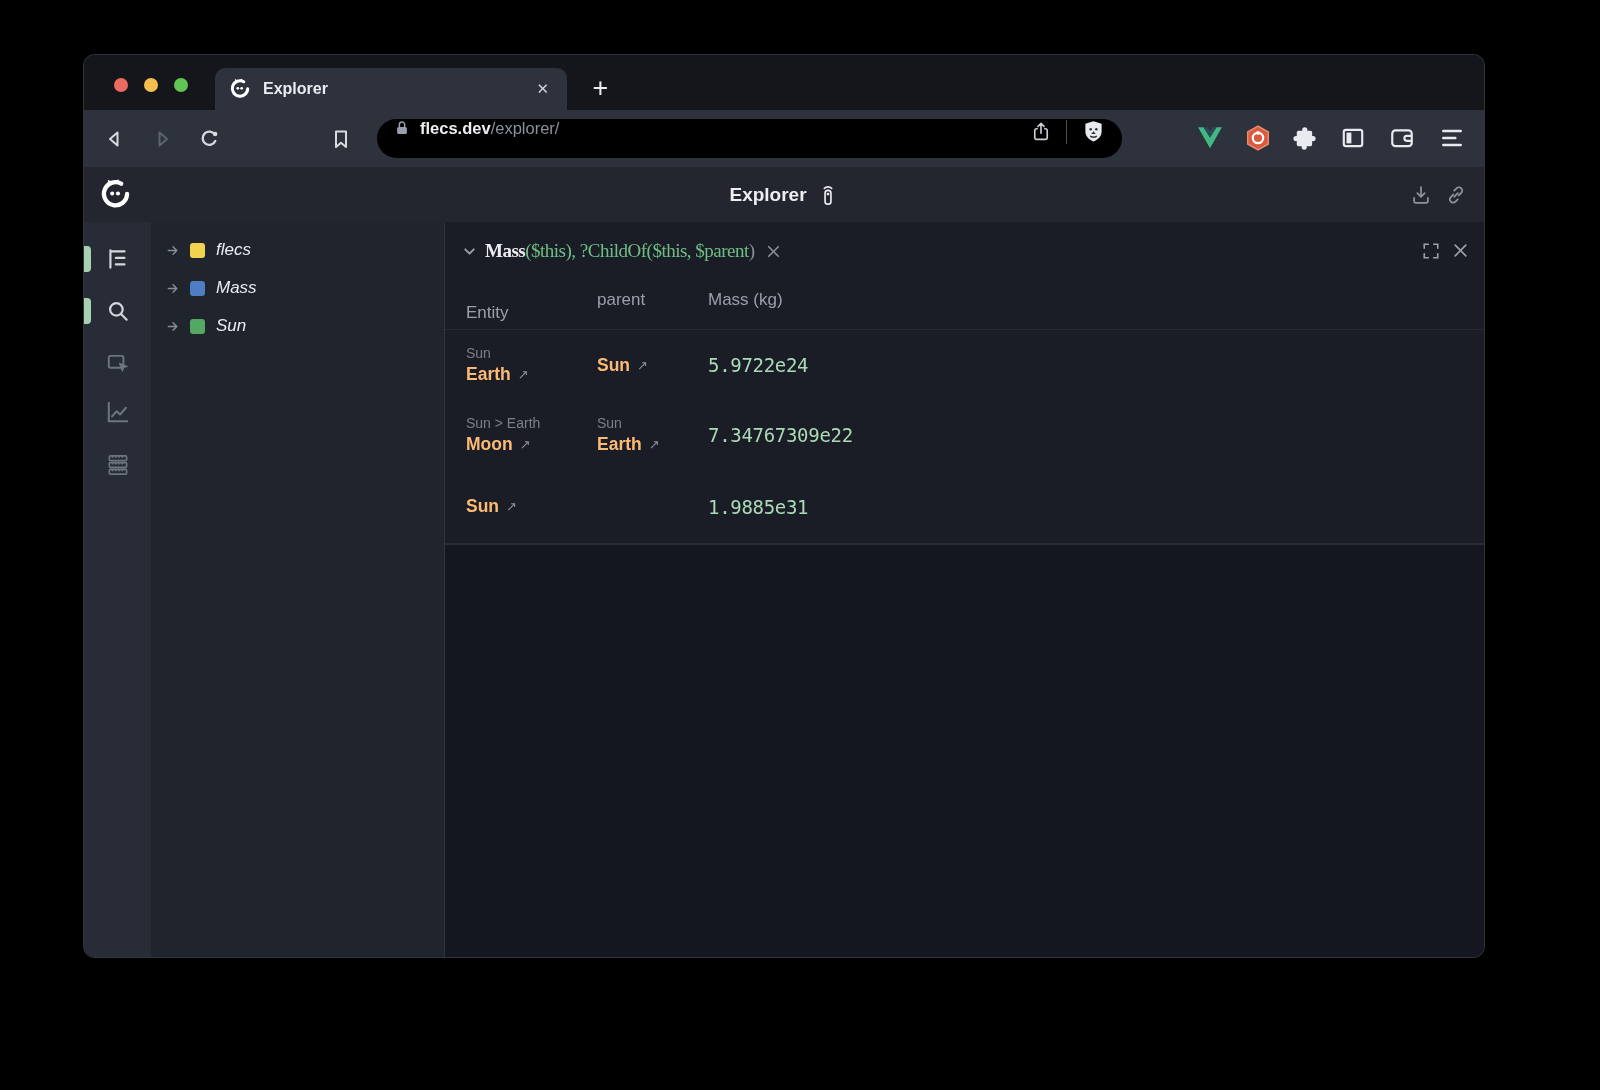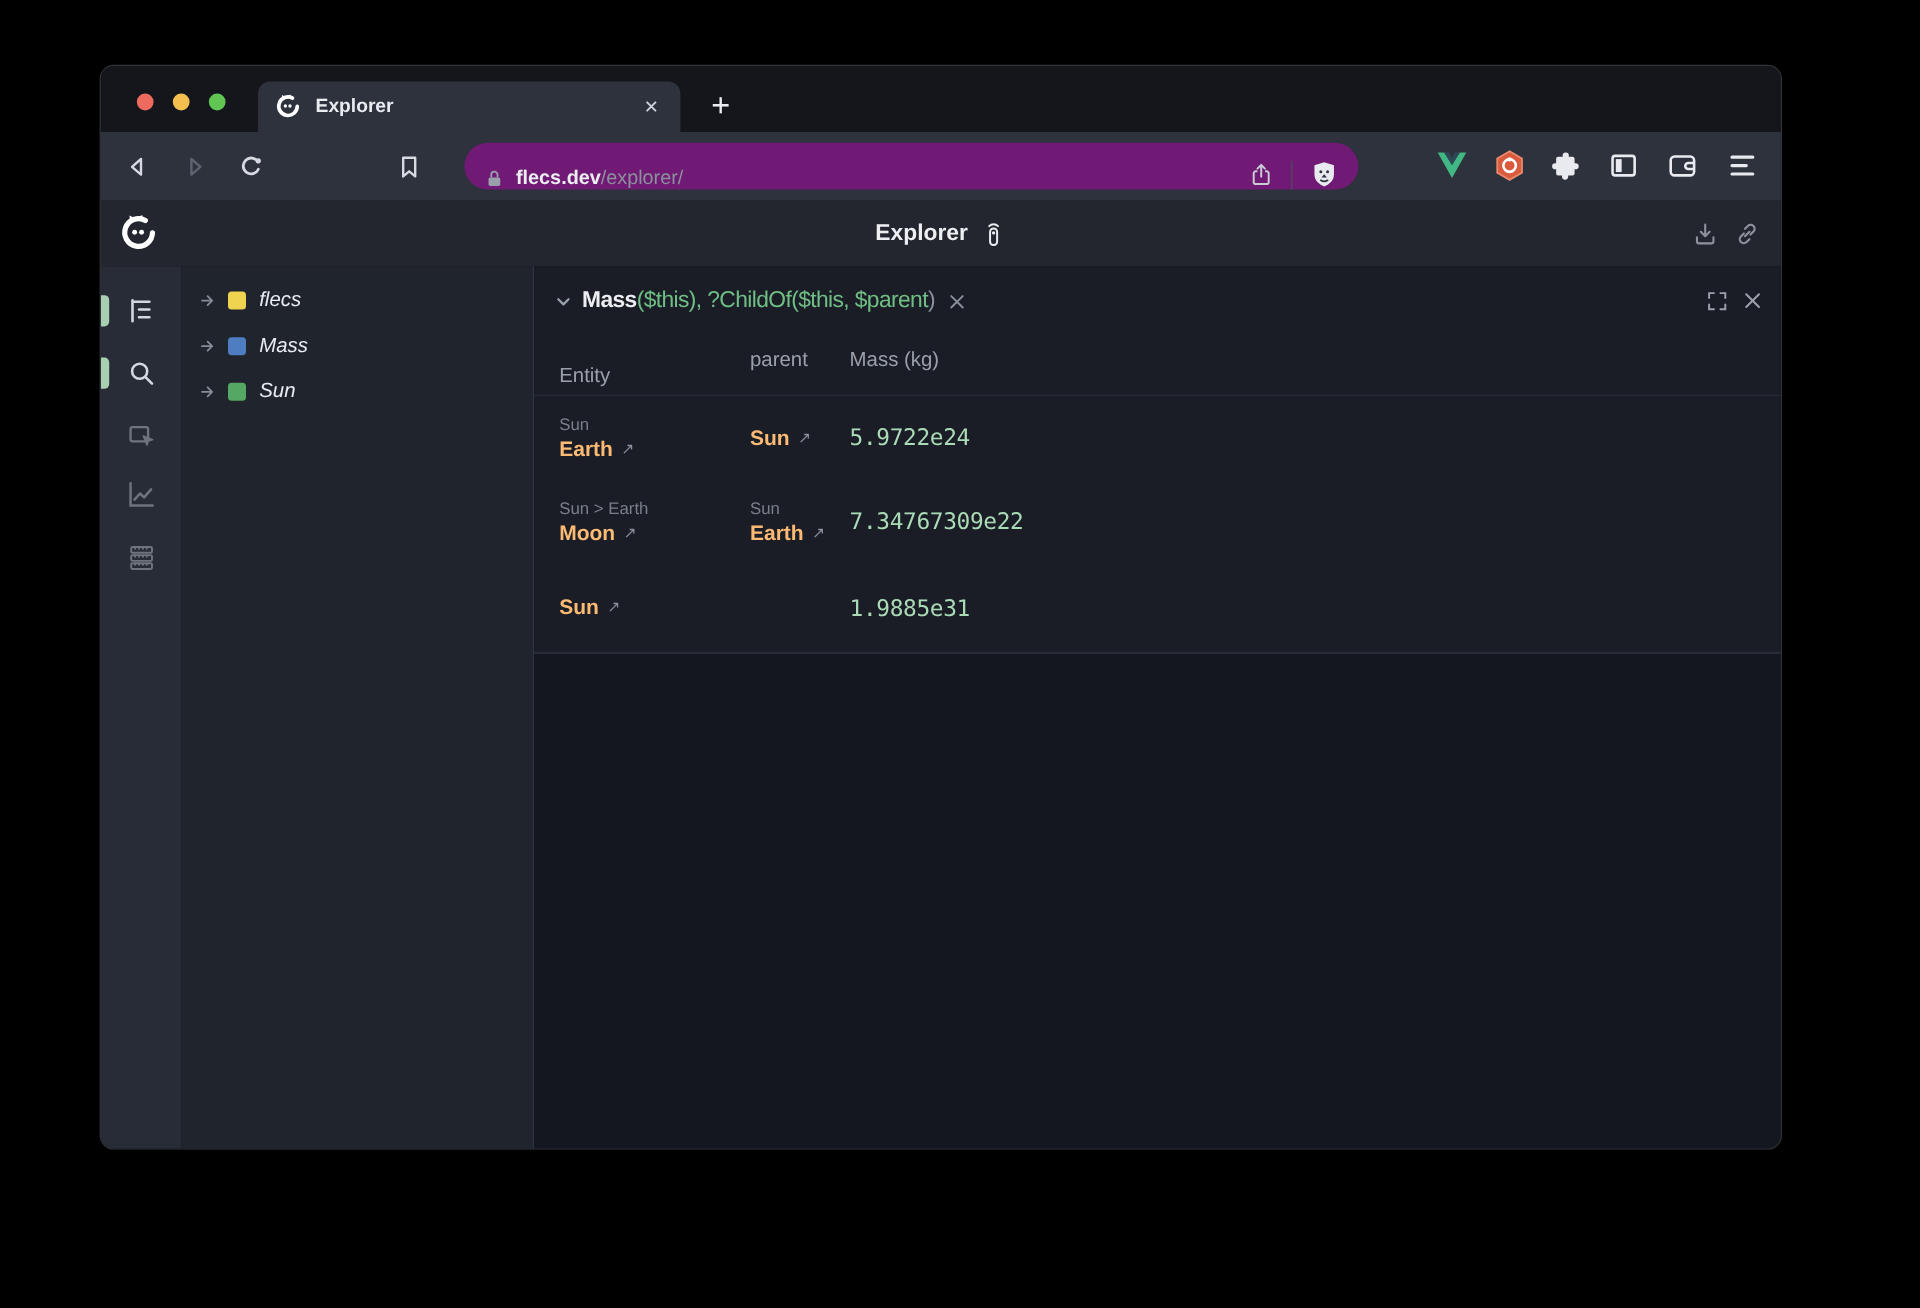--- a/index.html
+++ b/index.html
@@ -23,22 +23,22 @@
   .tab-close{color:#cfd3da;font-size:15px;cursor:default;padding:2px 4px;}
   .newtab{position:absolute;left:503px;top:20px;color:#e9ecf1;font-size:27px;font-weight:400;line-height:27px;width:27px;text-align:center;}
 
   
   .toolbar{position:absolute;left:0;top:55px;width:100%;height:57px;background:#2e323d;}
   .nav-ic{position:absolute;top:17px;width:24px;height:24px;color:#d7dae0;}
   .nav-back{left:19px;}
   .nav-fwd{left:66px;color:#5d6471;}
   .nav-reload{left:113px;}
   .nav-bm{left:245px;}
-  .urlbar{position:absolute;left:303px;top:9px;width:745px;height:39px;background:#701a75;border-radius:20px;
-          display:flex;align-items:flex-end;padding:0 16px;box-sizing:border-box;}
+  .urlbar{position:absolute;left:293px;top:9px;width:745px;height:39px;background:#000000;border-radius:20px;
+          display:flex;align-items:flex-start;padding:0 16px;box-sizing:border-box;}
   .lock{width:18px;height:18px;color:#9aa0ab;margin-right:9px;}
   .url-domain{color:#eceef2;font-size:16.5px;font-weight:700;}
   .url-path{color:#8b919c;font-size:16.5px;}
   .url-right{margin-left:auto;display:flex;align-items:center;gap:14px;}
   .share-ic{width:22px;height:22px;color:#c9cdd4;}
   .url-divider{width:1px;height:24px;background:#4a505c;}
   .shield-ic{width:25px;height:25px;}
   .ext{position:absolute;top:15px;width:26px;height:26px;color:#e8eaef;}
   .ext-vue{left:1113px;}
   .ext-hex{left:1161px;}
@@ -69,30 +69,30 @@
   .tree-arrow{width:15px;height:15px;color:#878d98;flex:none;}
   .tree-square{width:15px;height:15px;border-radius:3px;flex:none;}
   .tree-label{color:#e9ecf1;font-size:17px;margin-left:2px;font-style:italic;}
 
   .mainpanel{position:absolute;left:361px;top:0;width:1039px;height:100%;background:#14171f;}
   .results{position:absolute;left:0;top:0;width:100%;height:321px;background:#1a1d26;}
   .results-divider{position:absolute;left:0;top:321px;width:100%;height:2px;background:#272c36;}
 
   .querybar{position:absolute;left:0;top:8px;width:100%;height:42px;display:flex;align-items:center;padding-left:16px;box-sizing:border-box;}
   .q-chevron{width:17px;height:17px;color:#9aa0ab;margin-right:7px;}
-  .q-code{font-family:Liberation Sans, sans-serif;font-size:19px;letter-spacing:-0.5px;text-align:right;}
+  .q-code{font-family:Liberation Serif, serif;font-size:19px;letter-spacing:-0.5px;text-align:right;}
   .q-name{color:#eceef2;font-weight:700;}
   .q-green{color:var(--accent-green);font-weight:500;}
   .q-tail{color:#8a909b;font-weight:500;}
   .q-clear{width:17px;height:17px;color:#8a909b;margin-left:10px;}
   .q-fullscreen{position:absolute;right:44px;top:12px;width:18px;height:18px;color:#9aa0ab;}
   .q-close{position:absolute;right:15px;top:12px;width:17px;height:17px;color:#9aa0ab;}
 
   .col1{position:absolute;left:21px;width:131px;}
-  .col2{position:absolute;left:152px;width:111px;margin-left:28px;}
+  .col2{position:absolute;left:152px;width:111px;}
   .col3{position:absolute;left:263px;width:220px;}
   .results-header{position:absolute;left:0;top:52px;width:100%;height:56px;border-bottom:1px solid #272b35;box-sizing:border-box;}
   .col-label{top:16px;color:#99a0ac;font-size:17px;}
 
   .rrow{position:absolute;left:0;width:100%;}
   .row1{top:108px;height:70px;}
   .row2{top:178px;height:70px;}
   .row3{top:248px;height:73px;}
   .cell{top:0;height:100%;display:flex;flex-direction:column;justify-content:center;}
   .cell-path{font-size:14px;color:#798089;margin-bottom:3px;}

